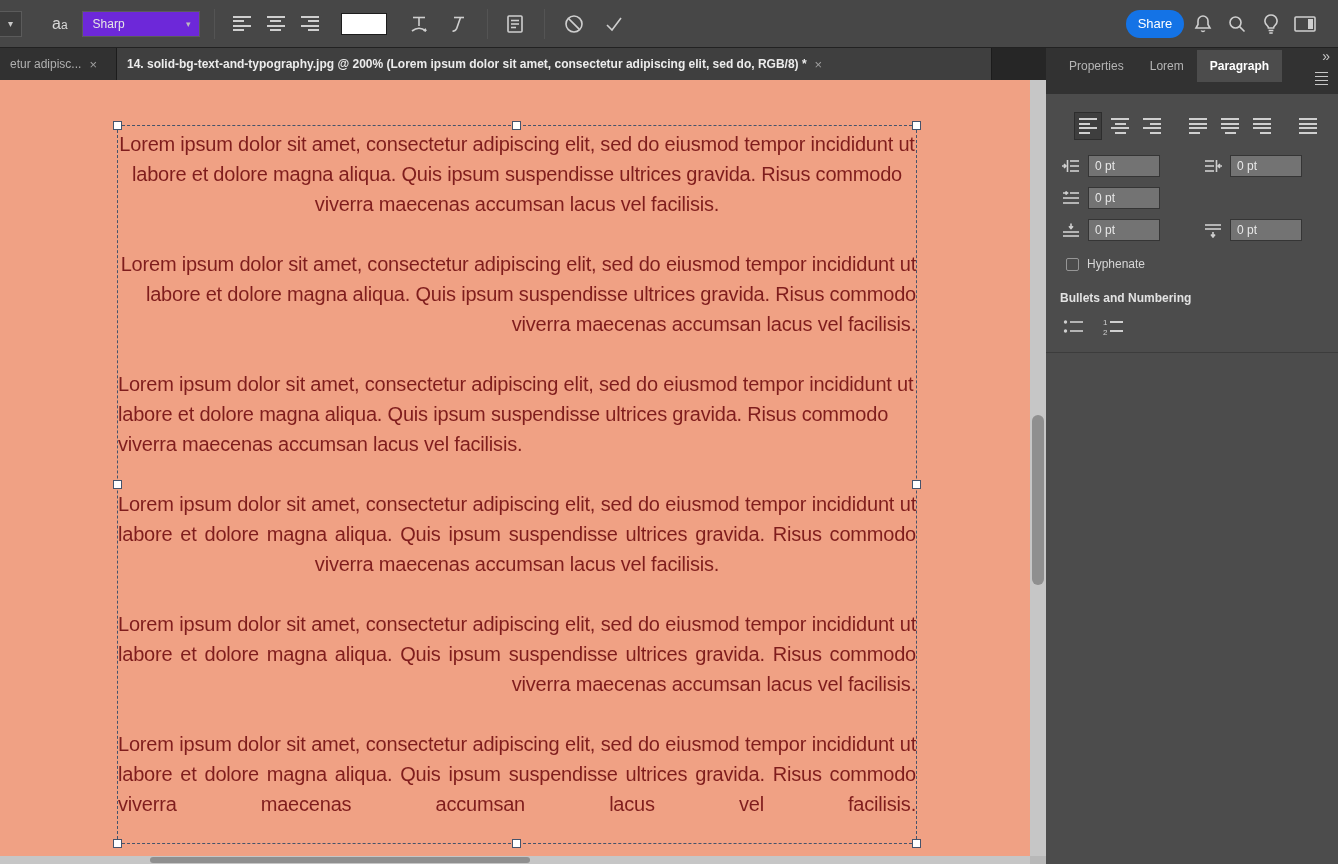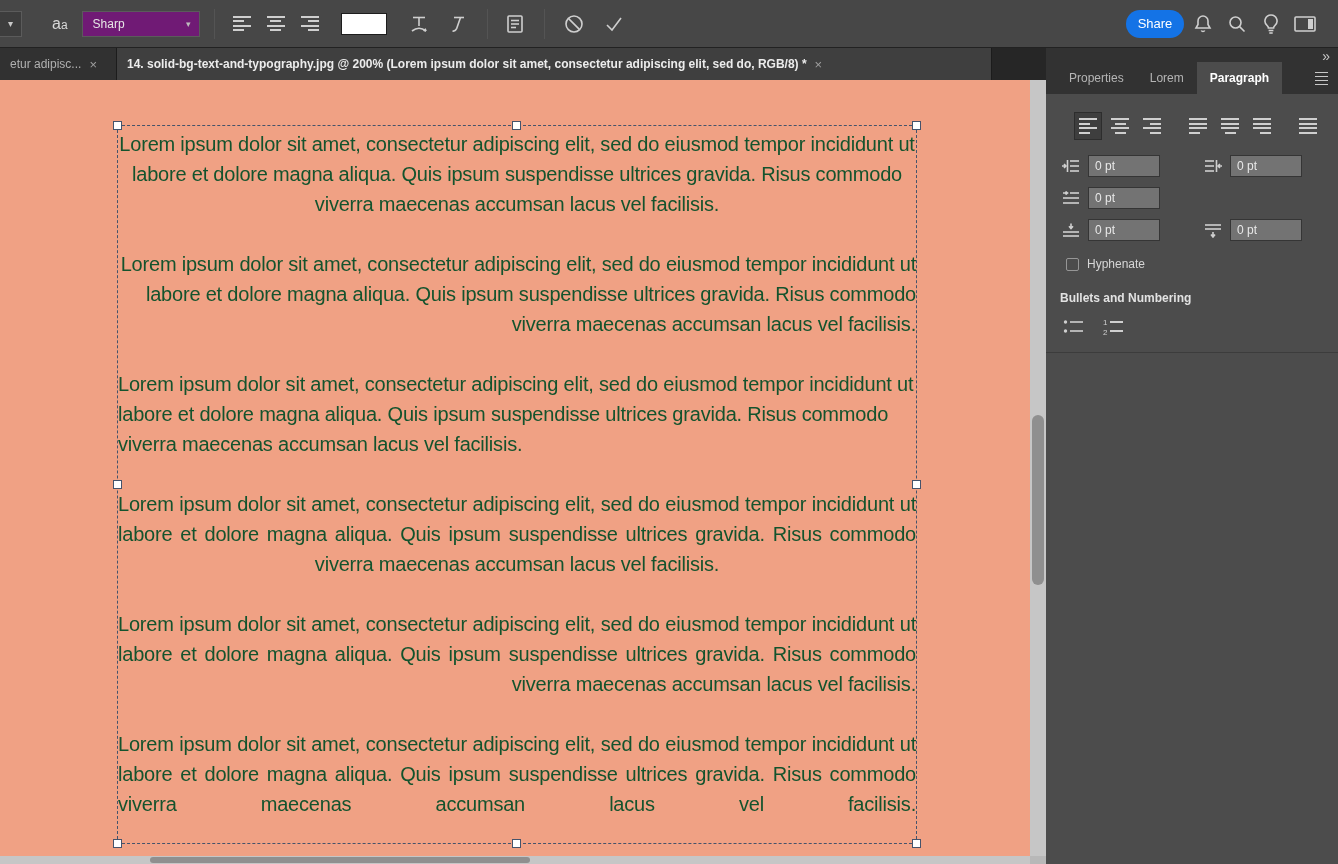--- a/index.html
+++ b/index.html
@@ -7,21 +7,21 @@
   body { font-family:"Liberation Sans", sans-serif; background:#282828; }
   .app { position:relative; width:1338px; height:864px; overflow:hidden; background:#282828; }
 
   
   .options-bar { position:absolute; top:0; left:0; width:1338px; height:48px;
     background:#474747; border-bottom:1px solid #222; display:flex; align-items:center; }
   .partial-dd { width:22px; height:26px; background:#3d3d3d; border:1px solid #5b5b5b; border-left:none;
     color:#c8c8c8; font-size:10px; display:flex; align-items:center; justify-content:center; }
   .aa { margin-left:30px; color:#d8d8d8; font-size:16px; }
   .aa .aa2 { font-size:12px; }
-  .dd { margin-left:14px; width:118px; height:26px; background:#701a75; border:1px solid #5b5b5b;
+  .dd { margin-left:14px; width:118px; height:26px; background:#6d28d9; border:1px solid #5b5b5b;
     color:#e6e6e6; font-size:12px; display:flex; align-items:center; padding:0 8px 0 10px; }
   .dd .chev { margin-left:auto; font-size:9px; color:#bdbdbd; }
   .vsep { width:1px; height:30px; background:#383838; border-right:1px solid #545454; margin-left:14px; }
   .tbtn { width:30px; height:26px; background:none; border:none; display:flex; align-items:center;
     justify-content:center; cursor:default; }
   .tbtn svg { display:block; }
   .align-group { margin-left:12px; display:flex; gap:4px; }
   .swatch { margin-left:16px; width:46px; height:22px; background:#ffffff; border:1px solid #1d1d1d; }
   .micon { stroke:#cfcfcf; fill:none; stroke-width:1.6; }
   .ob-right { margin-left:auto; display:flex; align-items:center; gap:4px; padding-right:18px; }
@@ -49,37 +49,37 @@
   .canvas { position:absolute; top:0; left:0; right:16px; bottom:8px; background:#f0a184; overflow:hidden; }
   .vscroll { position:absolute; top:0; right:0; width:16px; bottom:8px; background:#c6c6c6; }
   .vscroll .thumb { position:absolute; left:2px; width:12px; top:335px; height:170px; background:#8f8f8f; border-radius:6px; }
   .hscroll { position:absolute; left:0; right:16px; bottom:0; height:8px; background:#c6c6c6; }
   .hscroll .thumb { position:absolute; top:1px; height:6px; left:150px; width:380px; background:#8f8f8f; border-radius:3px; }
   .scroll-corner { position:absolute; right:0; bottom:0; width:16px; height:8px; background:#b8b8b8; }
 
   .text-box { position:absolute; left:117px; top:45px; width:800px; height:719px;
     border:1px dashed #45536b; }
   .paras { position:absolute; top:3px; left:0; right:0; }
-  p.para { margin:0 0 30px 0; font-size:20px; line-height:30px; color:#14532d; letter-spacing:-0.2px; }
+  p.para { margin:0 0 30px 0; font-size:20px; line-height:30px; color:#7f1d1d; letter-spacing:-0.2px; }
   p.para.center { text-align:center; }
   p.para.right { text-align:right; }
   p.para.left { text-align:left; }
   p.para.justify-center { text-align:justify; text-align-last:center; }
   p.para.justify-right { text-align:justify; text-align-last:right; }
   p.para.justify-all { text-align:justify; text-align-last:justify; }
   .handle { position:absolute; width:9px; height:9px; background:#fff; border:1.5px solid #45536b; }
   .h-tl{left:-5px;top:-5px} .h-tc{left:calc(50% - 5px);top:-5px} .h-tr{right:-5px;top:-5px}
   .h-ml{left:-5px;top:calc(50% - 5px)} .h-mr{right:-5px;top:calc(50% - 5px)}
   .h-bl{left:-5px;bottom:-5px} .h-bc{left:calc(50% - 5px);bottom:-5px} .h-br{right:-5px;bottom:-5px}
 
   
   .panel { position:absolute; top:48px; left:1046px; right:0; bottom:0; background:#323232; }
   .panel-head { position:absolute; top:0; left:0; right:0; height:46px; background:#323232; }
   .overflow-glyph { position:absolute; top:0px; right:8px; color:#c8c8c8; font-size:14px; }
-  .ptabs { position:absolute; bottom:0; left:10px; display:flex; height:32px;align-items:center; }
+  .ptabs { position:absolute; bottom:12px; left:10px; display:flex; height:32px;align-items:center; }
   .ptab { padding:0 13px; line-height:32px; font-size:12px; color:#b5b5b5; }
   .ptab.active { background:#4c4c4c; color:#ffffff; font-weight:bold; }
   .panel-menu { position:absolute; right:10px; bottom:9px; display:flex; flex-direction:column; gap:2.5px; }
   .panel-menu i { display:block; width:13px; height:1.5px; background:#c8c8c8; }
   .panel-body { position:absolute; top:46px; left:0; right:0; bottom:0; background:#4c4c4c; }
 
   .align-row { position:absolute; top:18px; left:28px; display:flex; }
   .al-btn { width:28px; height:28px; background:none; border:none; display:flex; align-items:center; justify-content:center; }
   .al-btn.selected { background:#3e3e3e; border:1px solid #2d2d2d; }
   .al-group { display:flex; gap:4px; }

